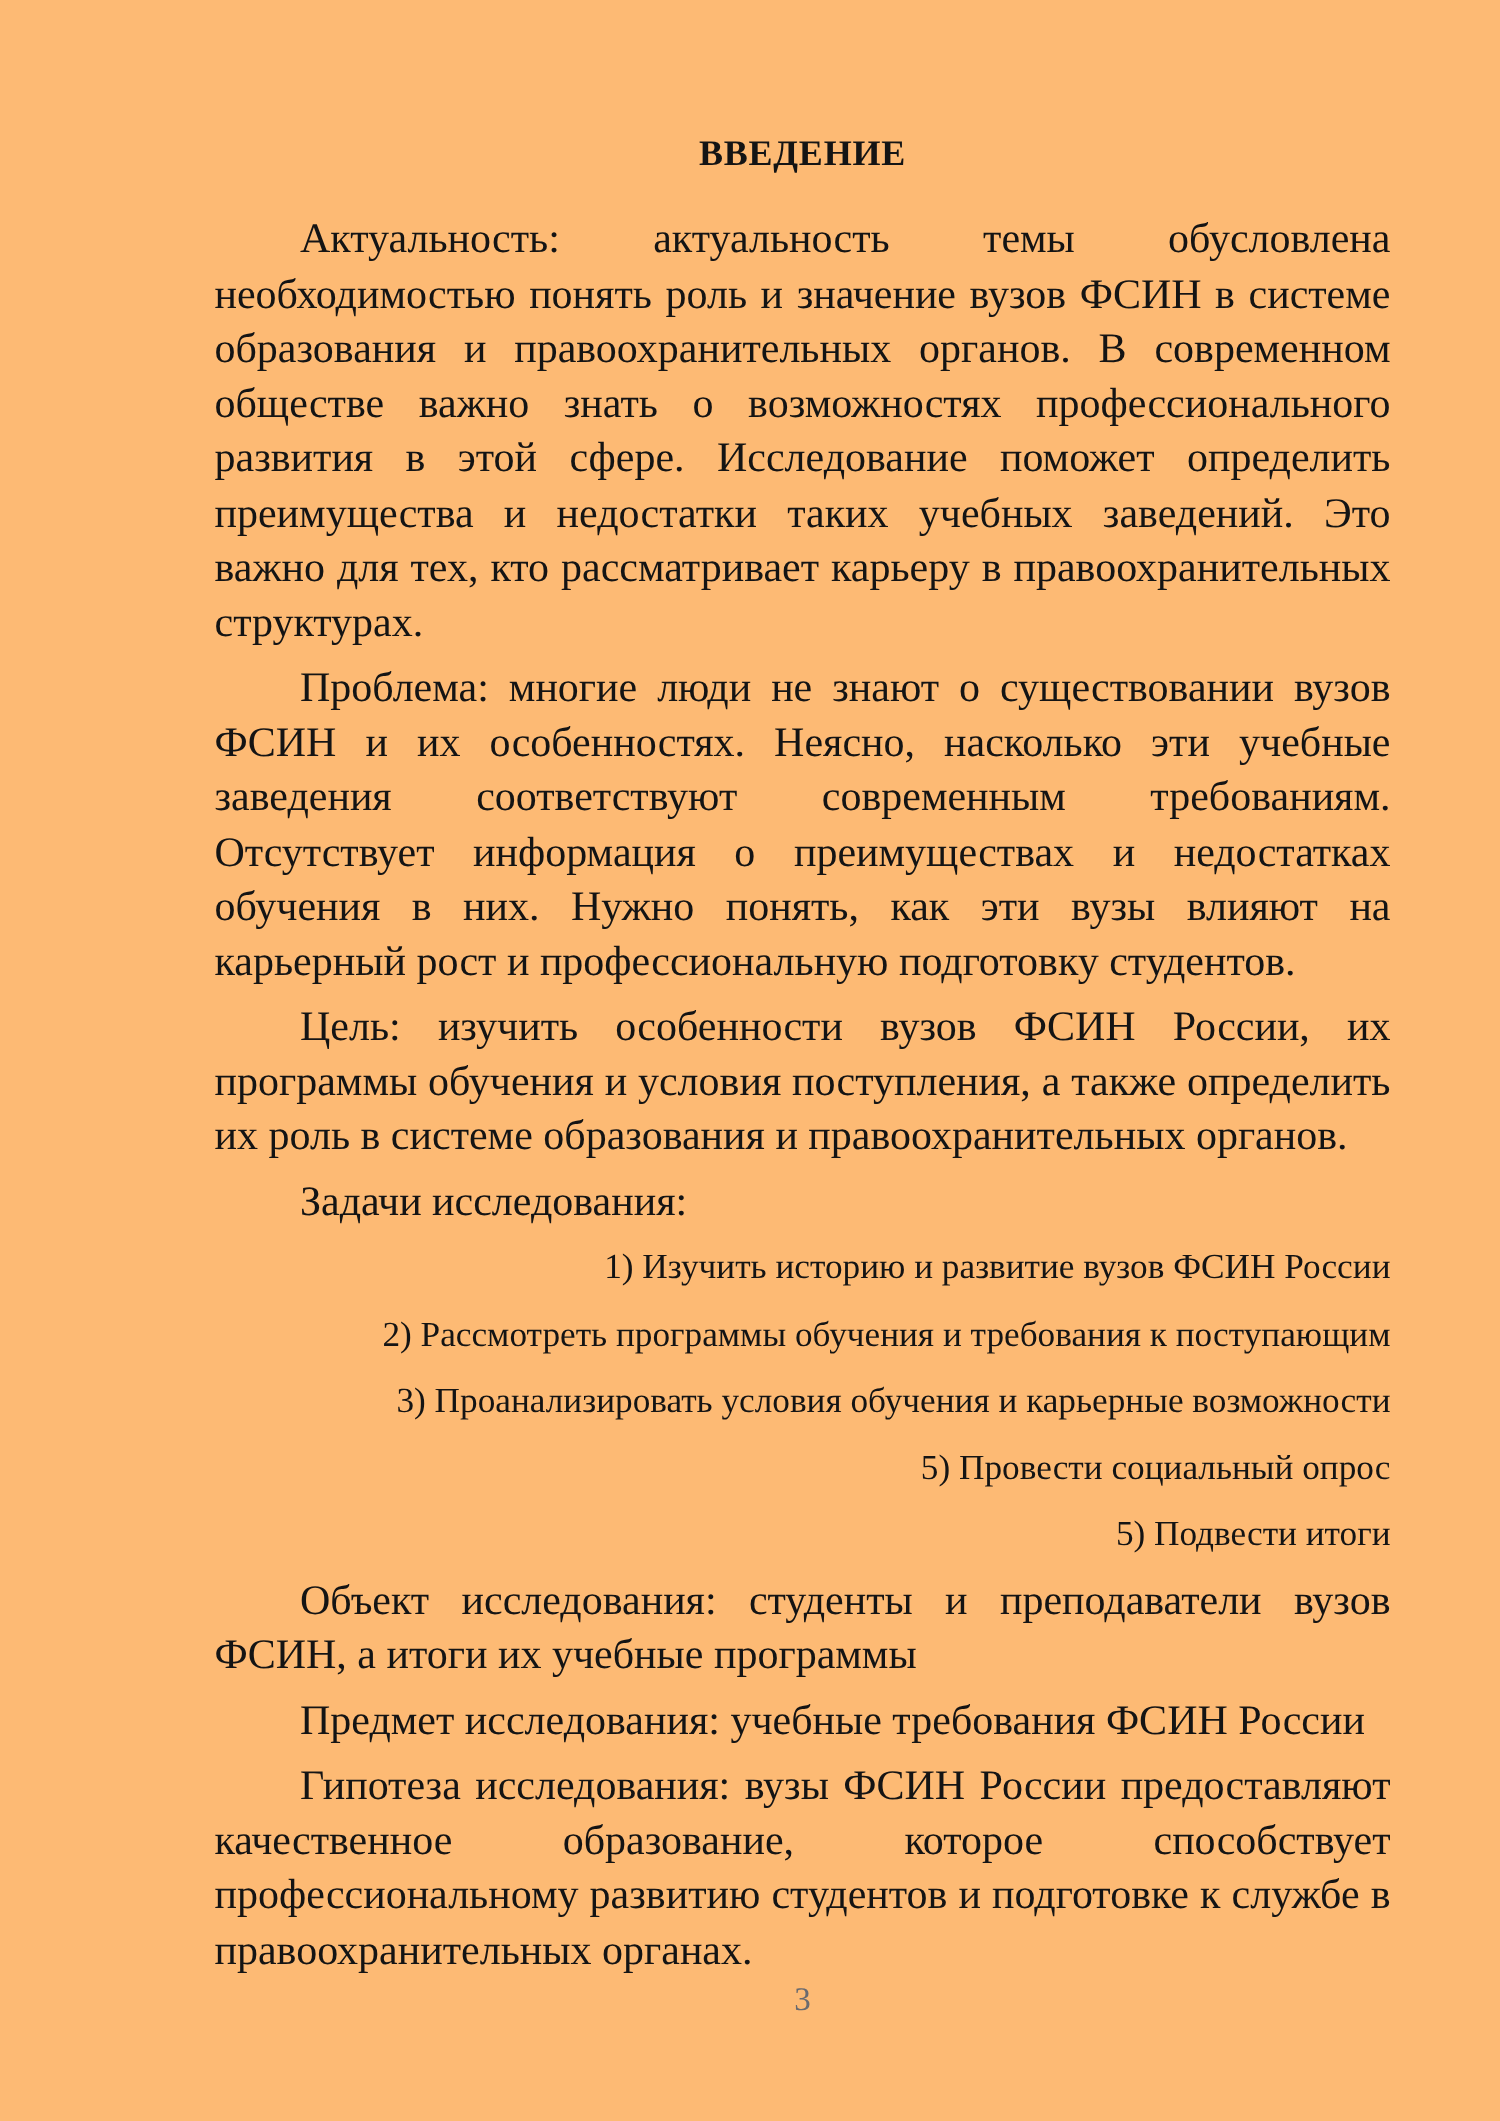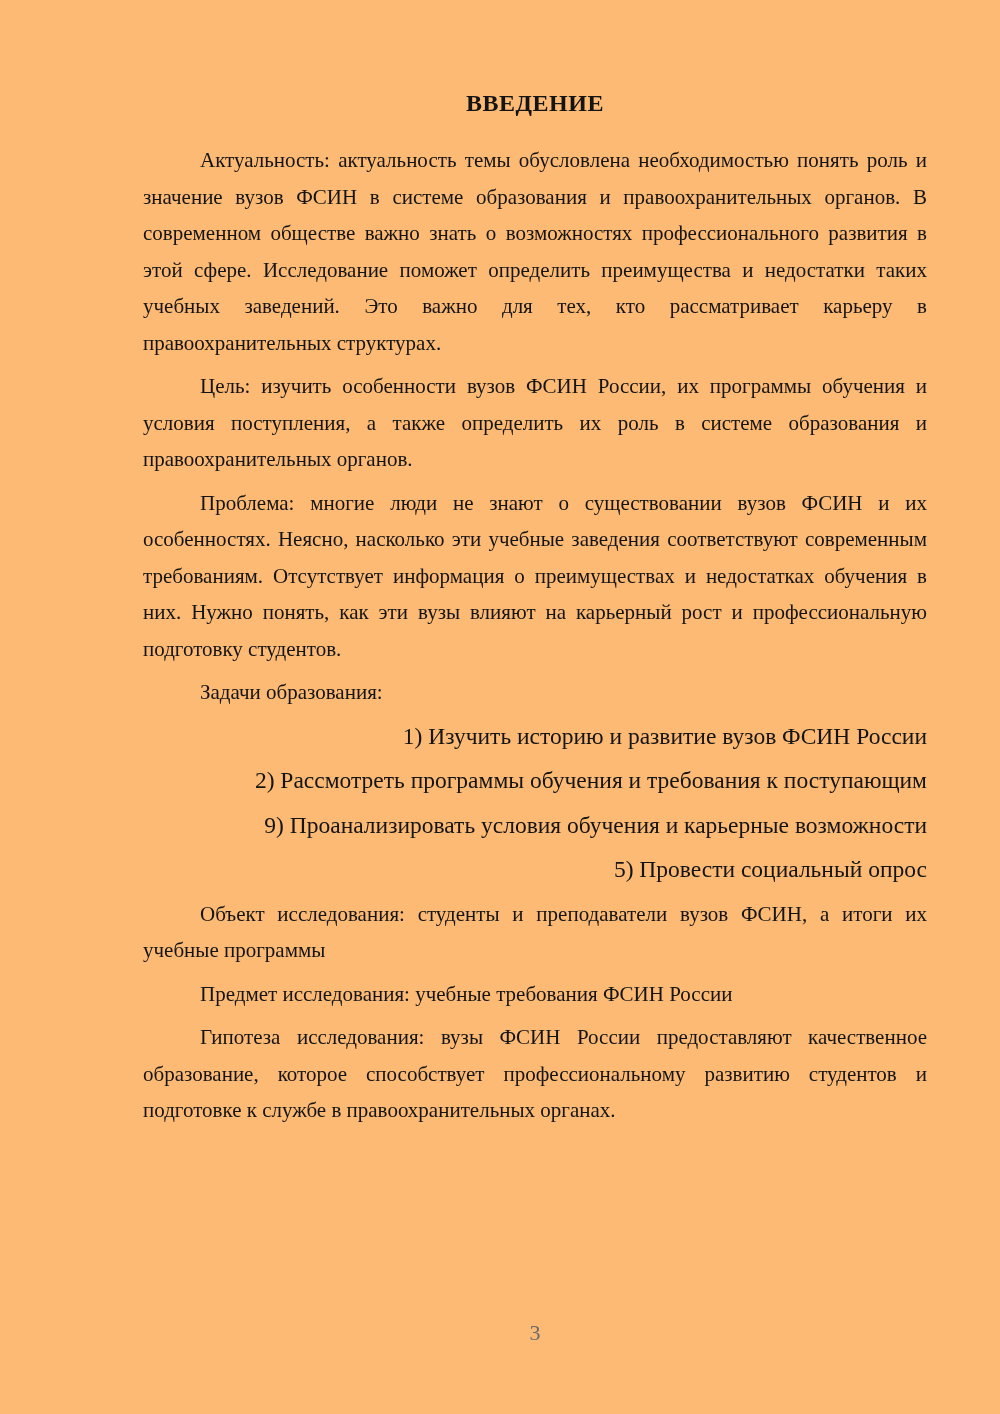--- a/index.html
+++ b/index.html
@@ -25,21 +25,21 @@
   .doc-title {
     margin: 0 0 24px 0;
     font-size: 24px;
     line-height: 30px;
     font-weight: bold;
     text-align: center;
     letter-spacing: 0.5px;
   }
   .para {
     margin: 0 0 7px 0;
-    font-size: 21px;
+    font-size: 28px;
     line-height: 36.5px;
     text-align: justify;
     text-indent: 57px;
   }
   .plain {
     text-align: left;
   }
   .task {
     margin: 0 0 8px 0;
     font-size: 23.5px;
@@ -62,34 +62,35 @@
 </head>
 <body>
 
 <div class="page">
   <div class="content">
 
     <h1 class="doc-title">ВВЕДЕНИЕ</h1>
 
     <p class="para">Актуальность: актуальность темы обусловлена необходимостью понять роль и значение вузов ФСИН в системе образования и правоохранительных органов. В современном обществе важно знать о возможностях профессионального развития в этой сфере. Исследование поможет определить преимущества и недостатки таких учебных заведений. Это важно для тех, кто рассматривает карьеру в правоохранительных структурах.</p>
 
+    <p class="para">Проблема: многие люди не знают о существовании вузов ФСИН и их особенностях. Неясно, насколько эти учебные заведения соответствуют современным требованиям. Отсутствует информация о преимуществах и недостатках обучения в них. Нужно понять, как эти вузы влияют на карьерный рост и профессиональную подготовку студентов.</p>
+
     <p class="para">Цель: изучить особенности вузов ФСИН России, их программы обучения и условия поступления, а также определить их роль в системе образования и правоохранительных органов.</p>
 
-    <p class="para">Проблема: многие люди не знают о существовании вузов ФСИН и их особенностях. Неясно, насколько эти учебные заведения соответствуют современным требованиям. Отсутствует информация о преимуществах и недостатках обучения в них. Нужно понять, как эти вузы влияют на карьерный рост и профессиональную подготовку студентов.</p>
-
-    <p class="para plain">Задачи образования:</p>
+    <p class="para plain">Задачи исследования:</p>
 
     <p class="task">1) Изучить историю и развитие вузов ФСИН России</p>
 
     <p class="task">2) Рассмотреть программы обучения и требования к поступающим</p>
 
-    <p class="task">9) Проанализировать условия обучения и карьерные возможности</p>
+    <p class="task">3) Проанализировать условия обучения и карьерные возможности</p>
 
     <p class="task">5) Провести социальный опрос</p>
 
+    <p class="task">5) Подвести итоги</p>
 
     <p class="para">Объект исследования: студенты и преподаватели вузов ФСИН, а итоги их учебные программы</p>
 
     <p class="para">Предмет исследования: учебные требования ФСИН России</p>
 
     <p class="para">Гипотеза исследования: вузы ФСИН России предоставляют качественное образование, которое способствует профессиональному развитию студентов и подготовке к службе в правоохранительных органах.</p>
 
   </div>
 
   <div class="page-number">3</div>

